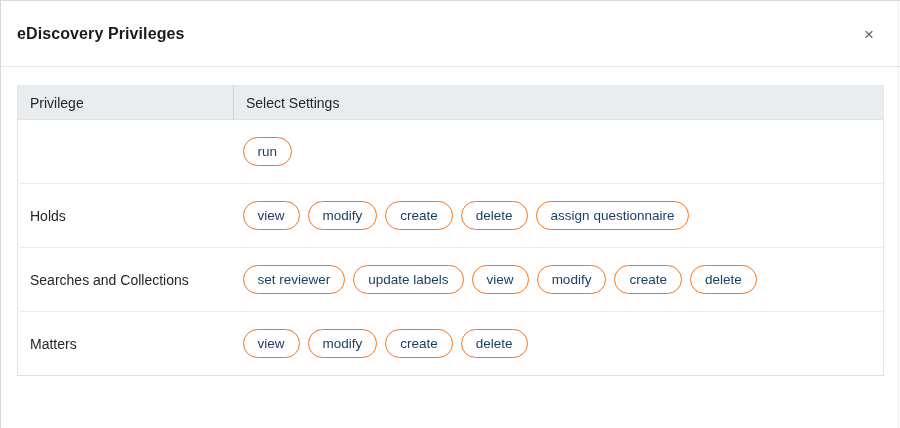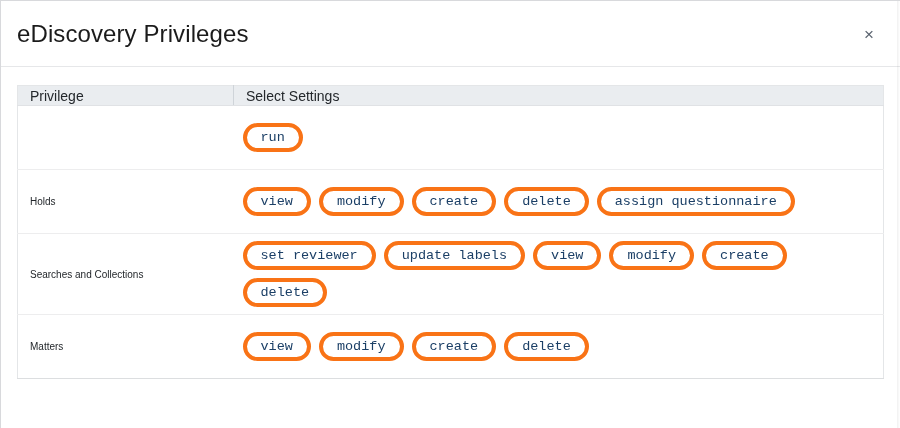--- a/index.html
+++ b/index.html
@@ -34,24 +34,24 @@
     position: relative;
     height: 66px;
     flex: 0 0 66px;
     border-bottom: 1px solid #e6e7e9;
     box-sizing: border-box;
   }
   .dialog-title {
     position: absolute;
     left: 16px;
     top: 21px;
-    font-size: 24px;
+    font-size: 16px;
     line-height: 24px;
     color: #1b1b1b;
-    font-weight: 400;
+    font-weight: 700;
     letter-spacing: 0.1px;
     white-space: nowrap;
   }
   .close-button {
     position: absolute;
     right: 14px;
     top: 16px;
     width: 34px;
     height: 34px;
     display: flex;
@@ -82,21 +82,21 @@
     border-bottom: 1px solid #dcdee0;
   }
   .priv-table col.col-priv { width: 216px; }
 
   .priv-table thead th {
     background: #eaedf0;
     text-align: left;
     font-weight: 400;
     font-size: 14px;
     color: #23272b;
-    padding: 1px 12px;
+    padding: 8px 12px;
     height: 17px;
     box-sizing: content-box;
     border-bottom: 1px solid #e0e2e5;
   }
   .priv-table thead th.th-priv {
     border-right: 1px solid #cfd4d9;
   }
 
   .priv-table tbody tr {
     border-bottom: 1px solid #ededee;
@@ -105,47 +105,47 @@
     border-bottom: none;
   }
 
   .priv-table td {
     vertical-align: middle;
     padding: 0;
     height: 49px;
   }
   td.cell-priv {
     padding-left: 12px;
-    font-size: 10px;
+    font-size: 14px;
     color: #23272b;
     white-space: nowrap;
   }
   td.cell-feat {
     padding: 7px 8px 7px 9px;
   }
 
   .pill-row {
     display: flex;
     flex-wrap: wrap;
     align-items: center;
     gap: 8px;
   }
   .pill {
     display: inline-flex;
     align-items: center;
     justify-content: center;
     height: 29px;
     padding: 0 14px;
-    border: 4px solid #f97316;
+    border: 1px solid #f97316;
     border-radius: 16px;
     background: #ffffff;
     color: #1b3f66;
     font-size: 13.5px;
     line-height: 1;
-    font-family: Liberation Mono, monospace;
+    font-family: Liberation Sans, sans-serif;
     white-space: nowrap;
     cursor: pointer;
     box-sizing: border-box;
   }
 
   
   .shadow-right {
     position: absolute;
     right: 0;
     top: 0;

